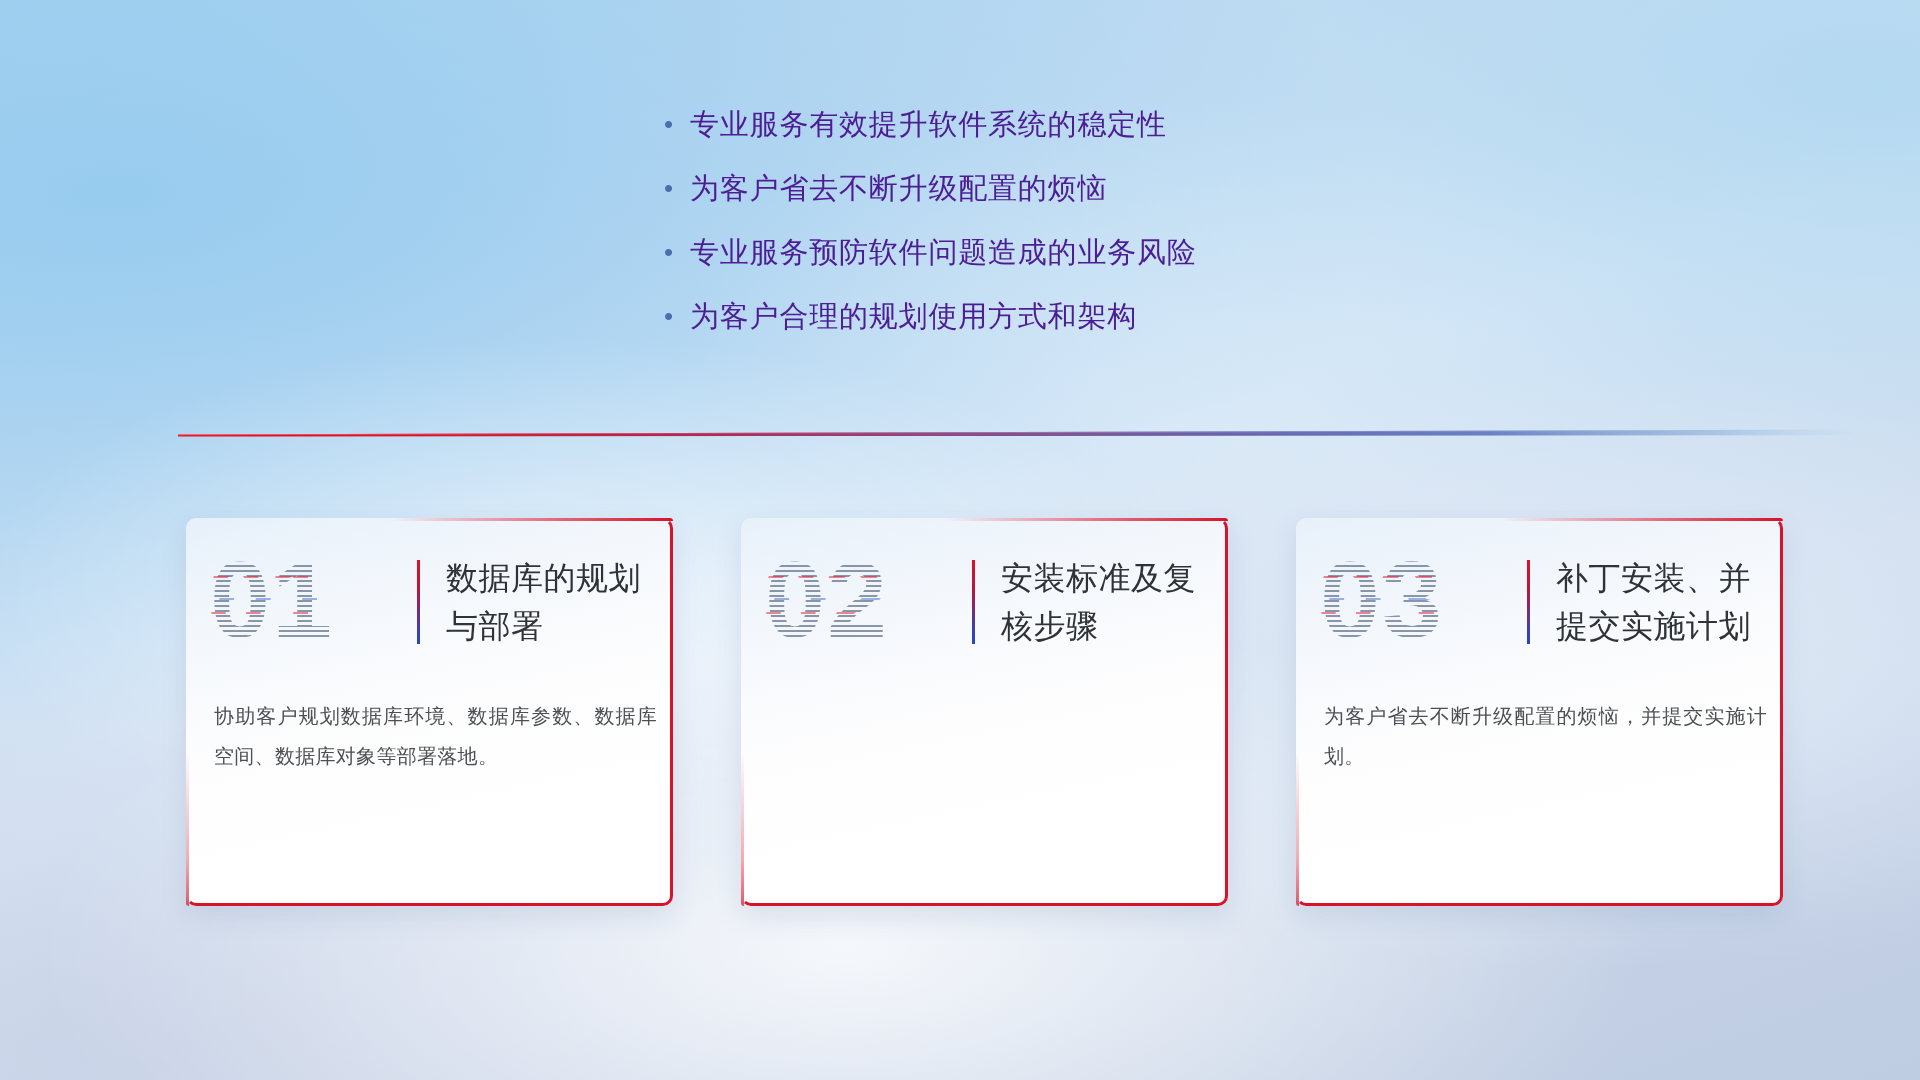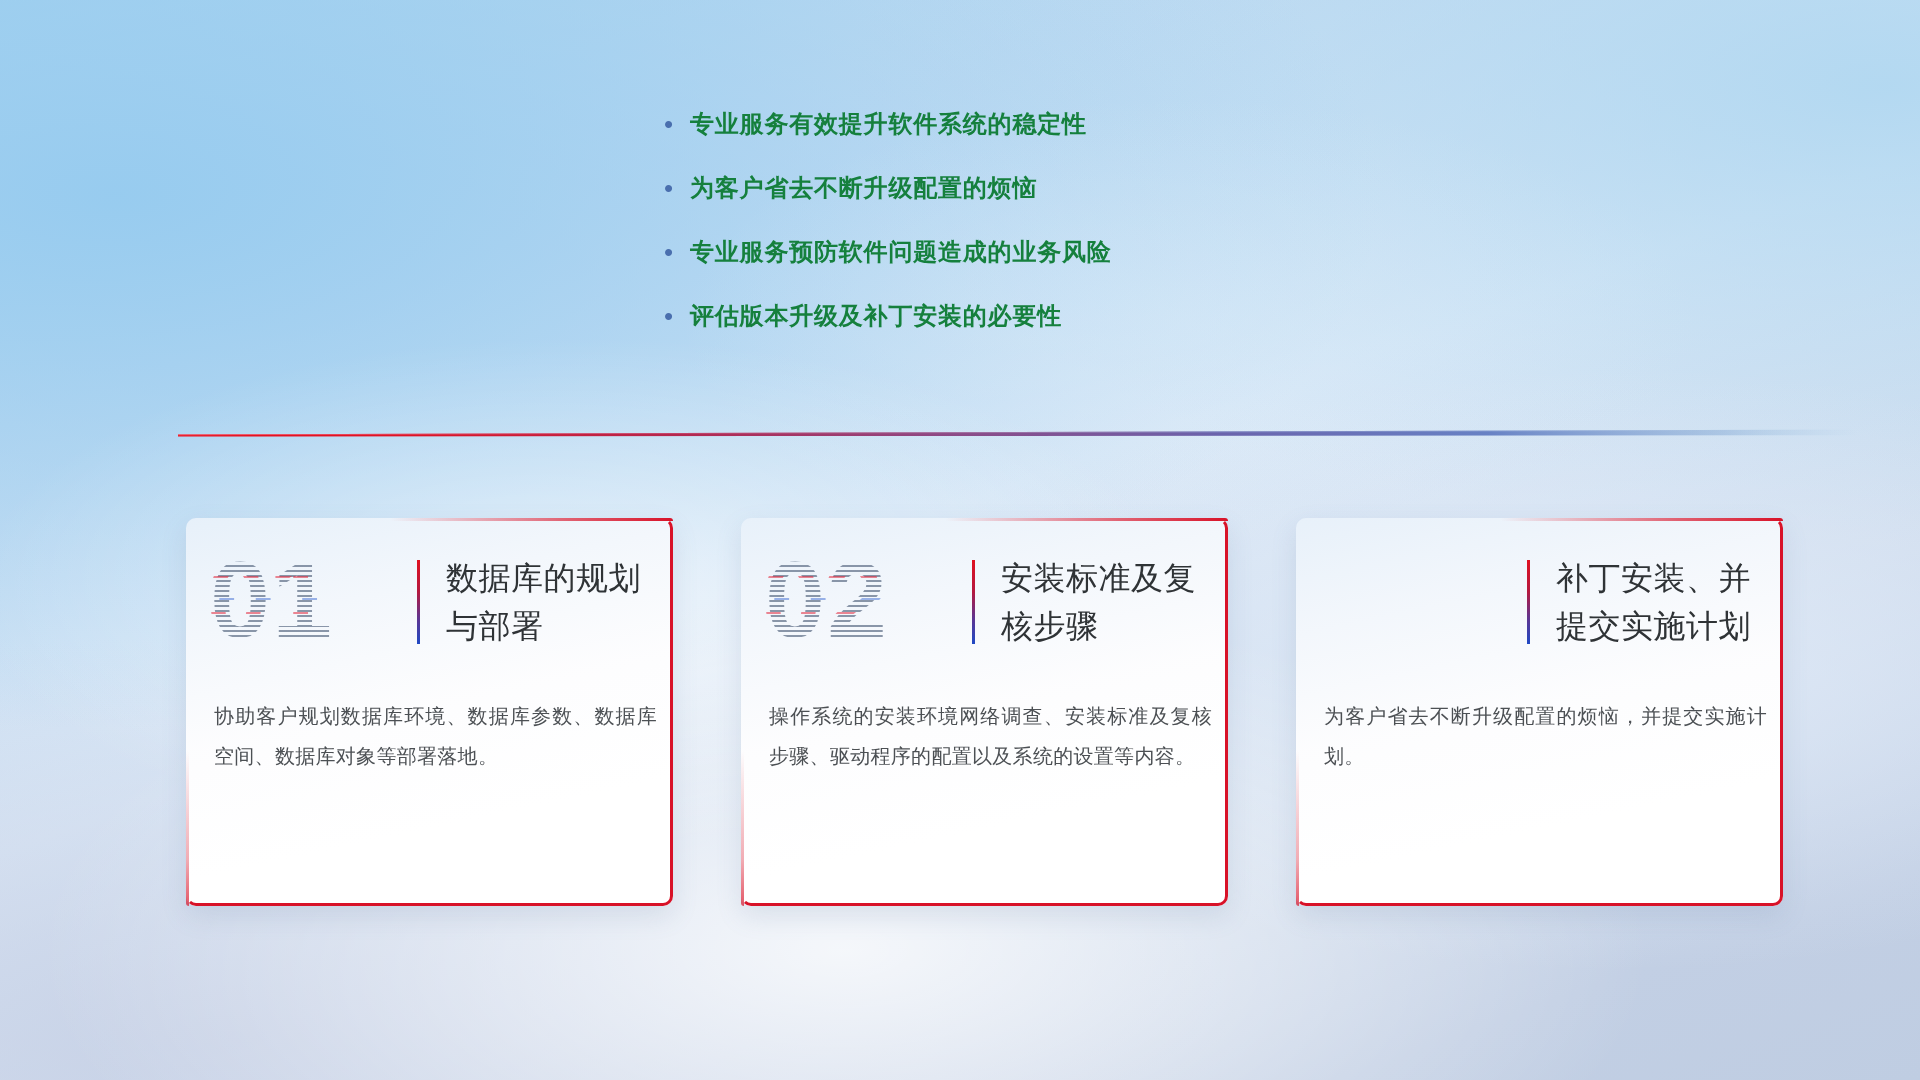--- a/index.html
+++ b/index.html
@@ -52,25 +52,25 @@
     width: 30px;
     flex: 0 0 30px;
     color: #4a6fae;
     font-size: 26px;
     line-height: 40px;
     text-align: left;
     padding-left: 4px;
     box-sizing: border-box;
   }
   .bullet-text {
-    color: #15803d;
-    font-size: 24px;
+    color: #4c1d95;
+    font-size: 29px;
     line-height: 40px;
     letter-spacing: 0.8px;
-    font-weight: 700;
+    font-weight: 400;
     white-space: nowrap;
   }
 
   
   #divider {
     position: absolute;
     left: 178px;
     top: 424px;
     width: 1680px;
     height: 18px;
@@ -242,21 +242,21 @@
     <span class="bullet-text">为客户省去不断升级配置的烦恼</span>
   </div>
 
   <div class="bullet-row">
     <span class="bullet-dot">•</span>
     <span class="bullet-text">专业服务预防软件问题造成的业务风险</span>
   </div>
 
   <div class="bullet-row">
     <span class="bullet-dot">•</span>
-    <span class="bullet-text">评估版本升级及补丁安装的必要性</span>
+    <span class="bullet-text">为客户合理的规划使用方式和架构</span>
   </div>
 
 </div>
 
 <div id="divider">
   <svg width="1680" height="18" viewBox="0 0 1680 18" preserveAspectRatio="none">
     <defs>
       <linearGradient id="divGrad" x1="0" y1="0" x2="1" y2="0">
         <stop offset="0%" stop-color="#e8101f" stop-opacity="1"></stop>
         <stop offset="14%" stop-color="#dd1326" stop-opacity="1"></stop>
@@ -299,25 +299,29 @@
     <div class="card-accent"></div>
     <div class="card-number">
       <span>02</span>
       <span class="glitch-a">02</span>
       <span class="glitch-b">02</span>
     </div>
     <div class="card-head">
       <div class="card-rule"></div>
       <div class="card-title">安装标准及复核步骤</div>
     </div>
-    <div class="card-body">操作系统的安装环境网络调查、安装标准及复核步骤、驱动程序的配置以及系统的设置等内容。</div>
   </div>
 
   <div class="card">
     <div class="card-accent"></div>
+    <div class="card-number">
+      <span>03</span>
+      <span class="glitch-a">03</span>
+      <span class="glitch-b">03</span>
+    </div>
     <div class="card-head">
       <div class="card-rule"></div>
       <div class="card-title">补丁安装、并提交实施计划</div>
     </div>
     <div class="card-body">为客户省去不断升级配置的烦恼，并提交实施计划。</div>
   </div>
 
 </div>
 
 </body></html>

